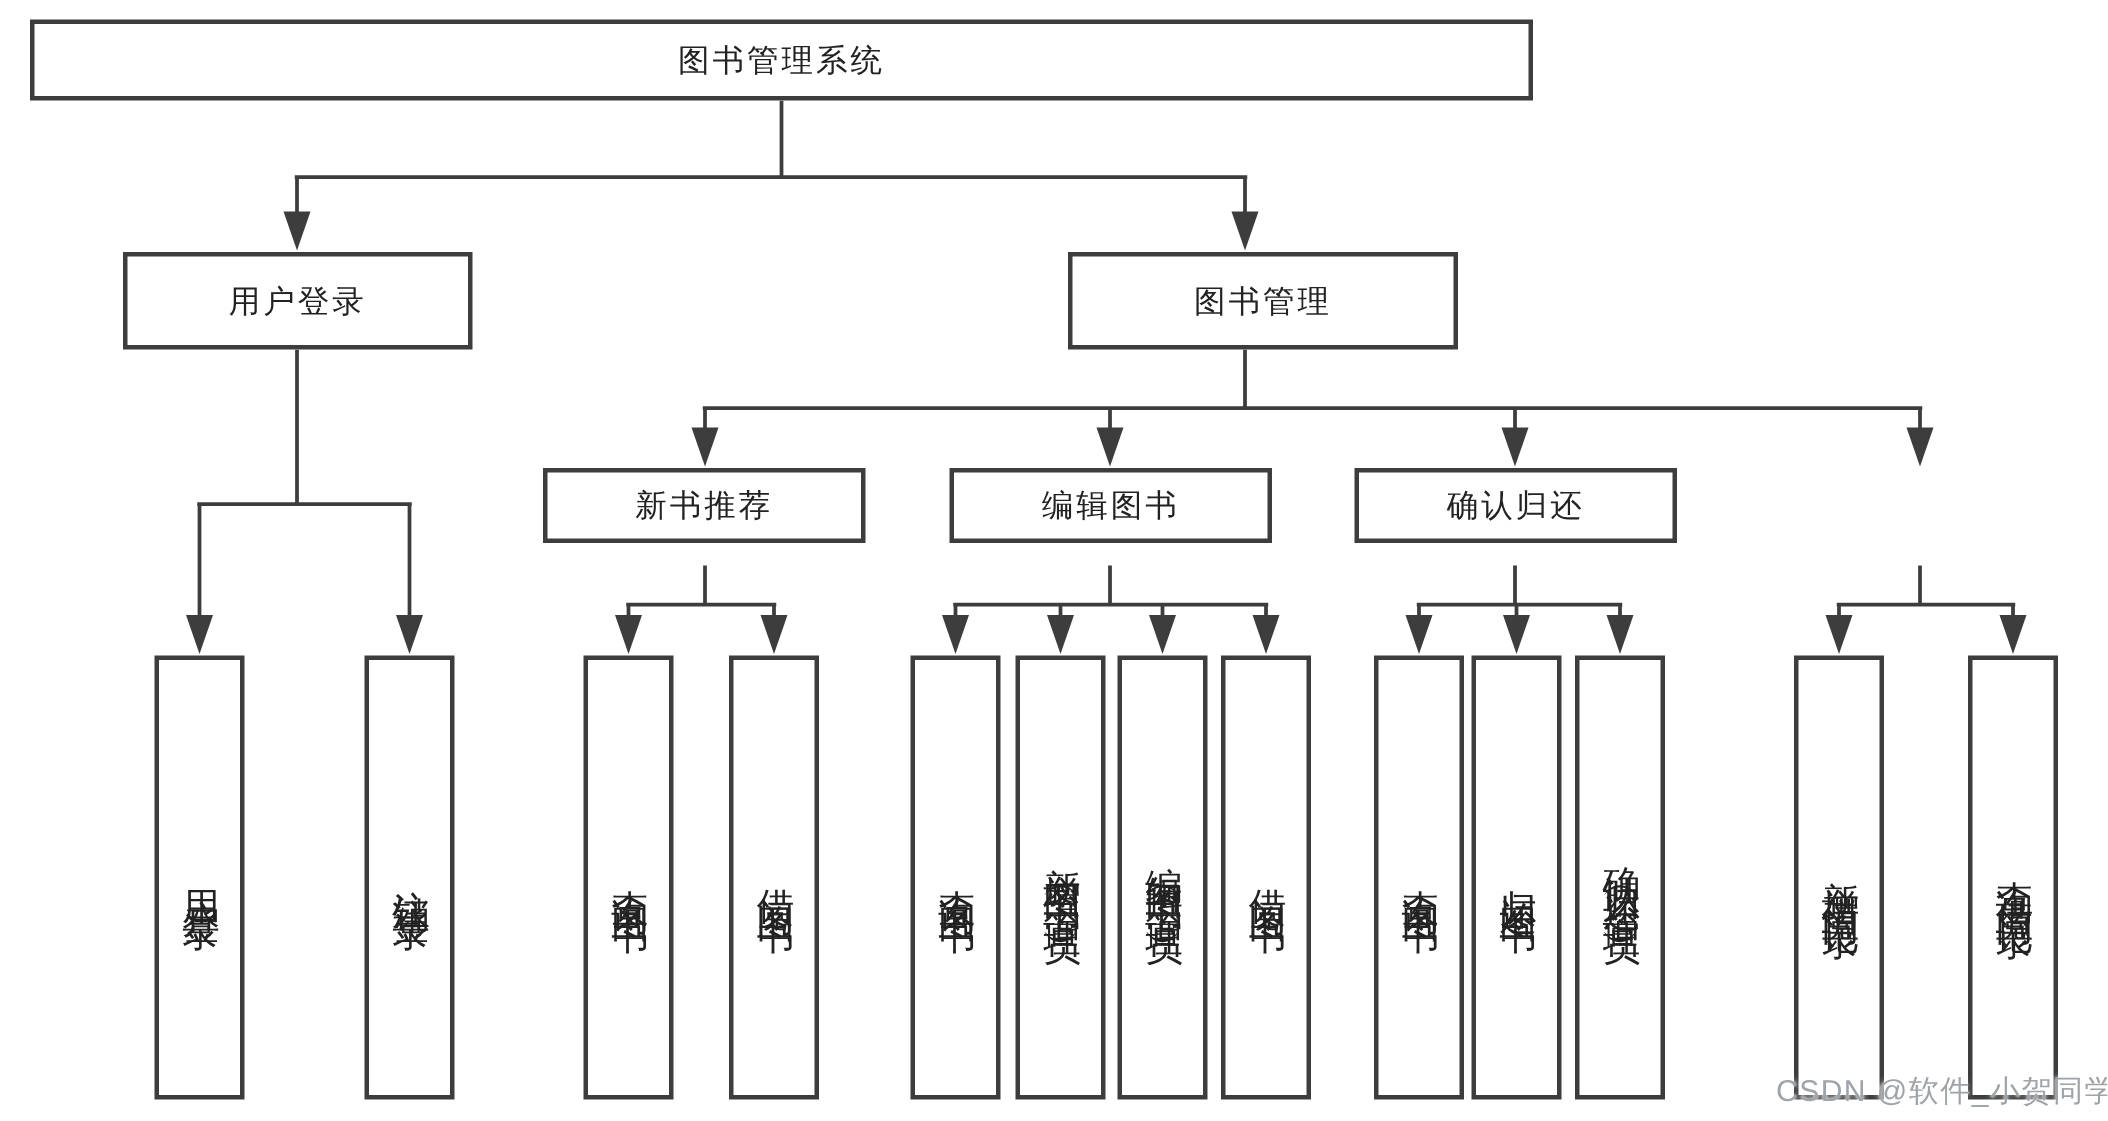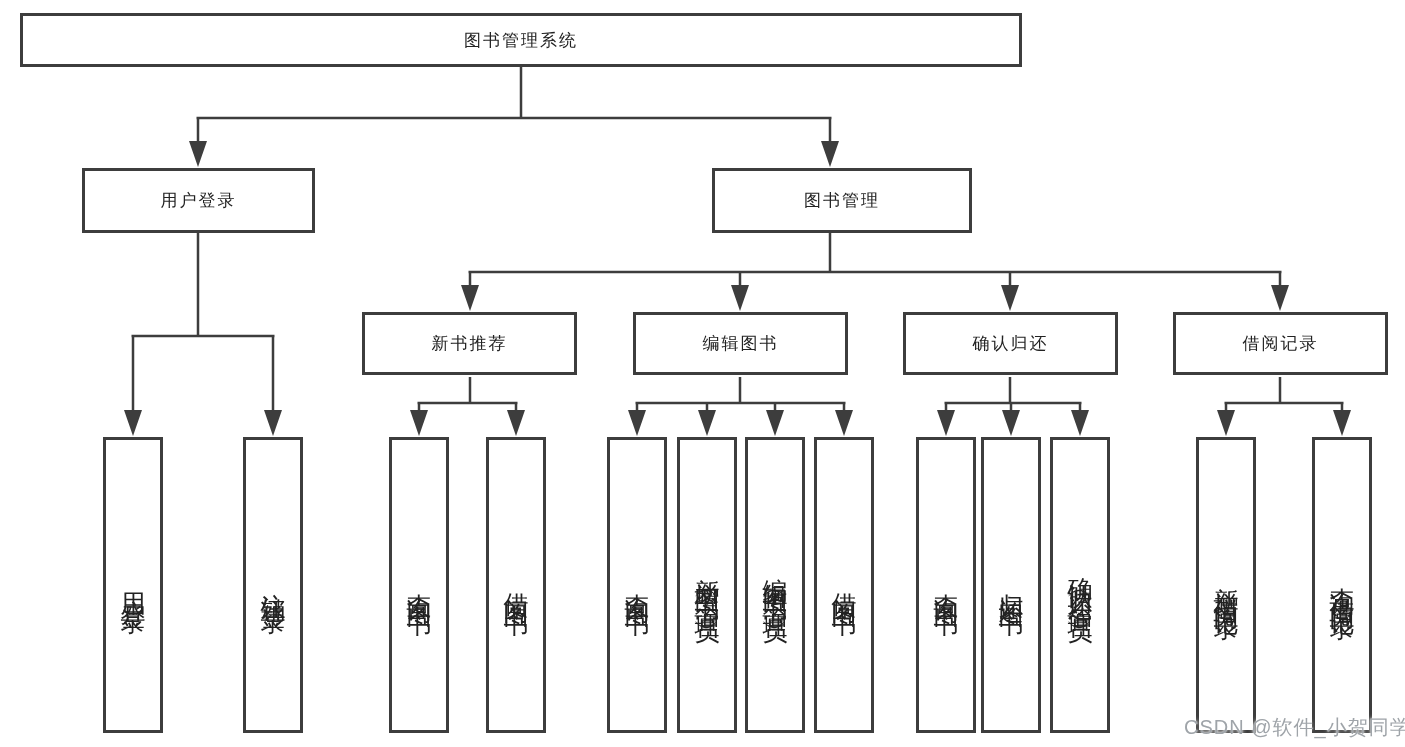--- a/index.html
+++ b/index.html
@@ -18,21 +18,21 @@
   }
   .node {
     position: absolute;
     box-sizing: border-box;
     background: #ffffff;
     border: 3px solid #3d3d3d;
     display: flex;
     align-items: center;
     justify-content: center;
     color: #222222;
-    font-size: 17px;
+    font-size: 21px;
     letter-spacing: 2px;
     white-space: nowrap;
   }
   .vnode {
     position: absolute;
     box-sizing: border-box;
     background: #ffffff;
     border: 3px solid #3d3d3d;
     top: 437px;
     width: 60px;
@@ -47,21 +47,21 @@
     text-orientation: mixed;
     font-size: 25px;
     line-height: 1;
     letter-spacing: 6px;
     white-space: nowrap;
   }
   
   .root  { left: 20px;   top: 13px;  width: 1002px; height: 54px; }
   .lv2a  { left: 82px;   top: 168px; width: 233px;  height: 65px; }
   .lv2b  { left: 712px;  top: 168px; width: 260px;  height: 65px; }
-  .lv3   { top: 312px; width: 215px; height: 63px; }
+  .lv3   { top: 312px; width: 215px; height: 50px; }
   .l3a { left: 362px; }  .l3b { left: 633px; }  .l3c { left: 903px; }  .l3d { left: 1173px; }
   .vA1 { left: 103px; }  .vA2 { left: 243px; }
   .vB1 { left: 389px; }  .vB2 { left: 486px; }
   .vC1 { left: 607px; }  .vC2 { left: 677px; }  .vC3 { left: 745px; }  .vC4 { left: 814px; }
   .vD1 { left: 916px; }  .vD2 { left: 981px; }  .vD3 { left: 1050px; }
   .vE1 { left: 1196px; } .vE2 { left: 1312px; }
   .watermark {
     position: absolute;
     left: 1184px;
     top: 714px;
@@ -122,21 +122,20 @@
   </svg>
 
   <div class="node root">图书管理系统</div>
 
   <div class="node lv2a">用户登录</div>
   <div class="node lv2b">图书管理</div>
 
   <div class="node lv3 l3a">新书推荐</div>
   <div class="node lv3 l3b">编辑图书</div>
   <div class="node lv3 l3c">确认归还</div>
-  <div class="node lv3 l3d">借阅记录</div>
 
   <div class="vnode vA1">
     <span class="vtext">用户登录</span>
     </div>
   <div class="vnode vA2">
     <span class="vtext">注销登录</span>
     </div>
 
   <div class="vnode vB1">
     <span class="vtext">查询图书</span>

